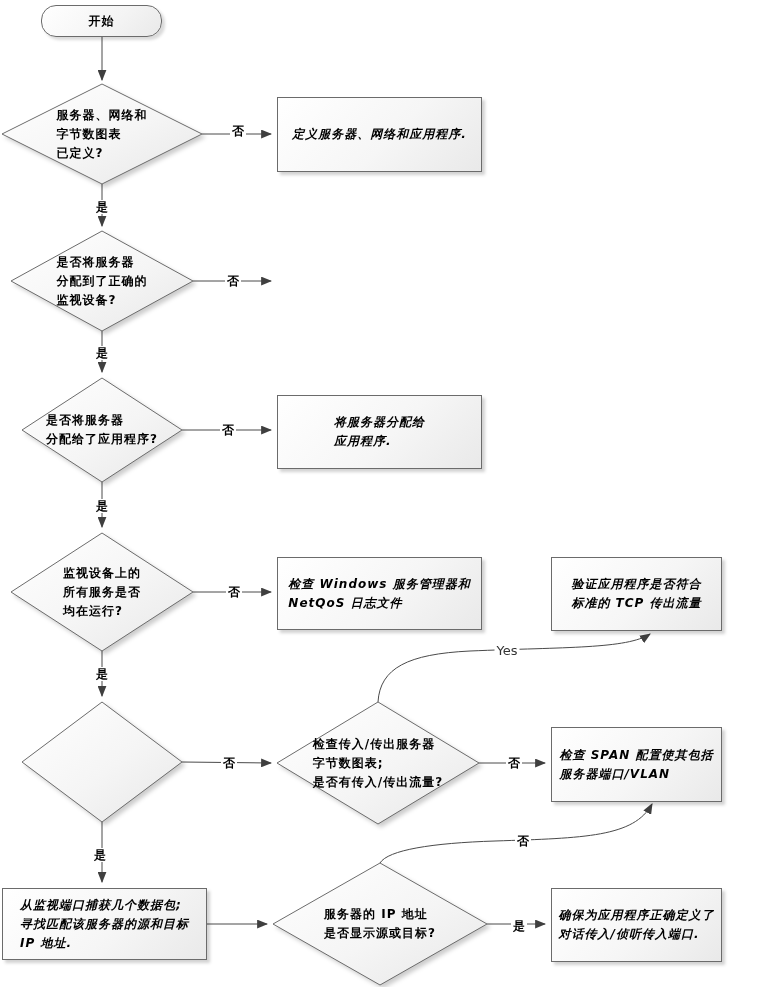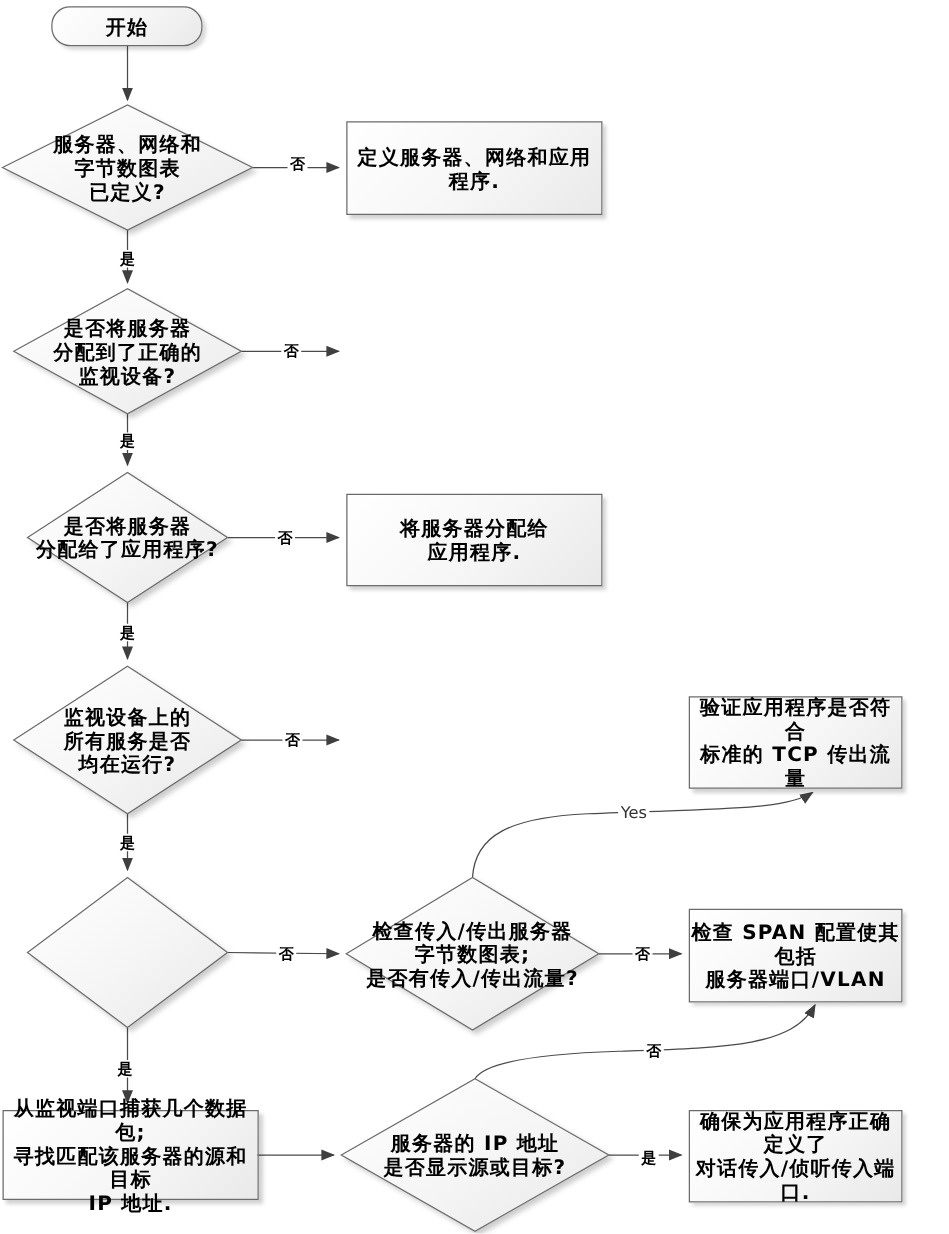--- a/index.html
+++ b/index.html
@@ -3,27 +3,28 @@
 <meta charset="utf-8">
 <style>
   html,body{margin:0;padding:0;background:#fff;}
   #canvas{
     position:relative;width:759px;height:987px;background:#ffffff;overflow:hidden;
     font-family:"DejaVu Sans","Liberation Sans",sans-serif;
   }
   #edges{position:absolute;left:0;top:0;z-index:1;}
   .node{position:absolute;z-index:2;display:flex;align-items:center;justify-content:center;}
   .node .ntext{
-    position:relative;z-index:2;white-space:pre-line;text-align:center;
-    font-size:16px;font-weight:bold;color:#000;line-height:19px;letter-spacing:1px;
+    position:relative;z-index:2;white-space:pre-line;
+    font-size:12px;font-weight:bold;color:#000;line-height:19px;letter-spacing:1px;
   }
   .rect{
     background:linear-gradient(135deg,#ffffff 0%,#f6f6f6 55%,#e9e9e9 100%);
     border:1px solid #6b6b6b;
     box-shadow:3px 3px 3px rgba(0,0,0,0.18);
+    font-style:italic;
   }
   .terminator{
     background:linear-gradient(135deg,#ffffff 0%,#f4f4f4 60%,#e9e9e9 100%);
     border:1px solid #6b6b6b;border-radius:15px;
     box-shadow:3px 3px 3px rgba(0,0,0,0.15);
   }
   .diamond{background:transparent;}
   .diamond .dshape{
     position:absolute;left:0;top:0;width:100%;height:100%;z-index:1;overflow:visible;
     filter:drop-shadow(3px 3px 2px rgba(0,0,0,0.20));
@@ -116,20 +117,24 @@
 
   <div class="node diamond" style="left:11px;top:533px;width:182px;height:118px">
     <svg class="dshape" viewBox="0 0 182 118" preserveAspectRatio="none">
       <polygon points="0,59 91,0 182,59 91,118" fill="url(#shapeGrad)" stroke="#6b6b6b" stroke-width="1" vector-effect="non-scaling-stroke"></polygon>
     </svg>
     <div class="ntext">监视设备上的
 所有服务是否
 均在运行?</div>
   </div>
 
+  <div class="node rect" style="left:277px;top:557px;width:203px;height:71px">
+    <div class="ntext">检查 Windows 服务管理器和
+NetQoS 日志文件</div>
+  </div>
 
   <div class="node rect" style="left:551px;top:557px;width:169px;height:72px">
     <div class="ntext">验证应用程序是否符合
 标准的 TCP 传出流量</div>
   </div>
 
   <div class="node diamond" style="left:22px;top:702px;width:160px;height:120px">
     <svg class="dshape" viewBox="0 0 160 120" preserveAspectRatio="none">
       <polygon points="0,60 80,0 160,60 80,120" fill="url(#shapeGrad)" stroke="#6b6b6b" stroke-width="1" vector-effect="non-scaling-stroke"></polygon>
     </svg>

